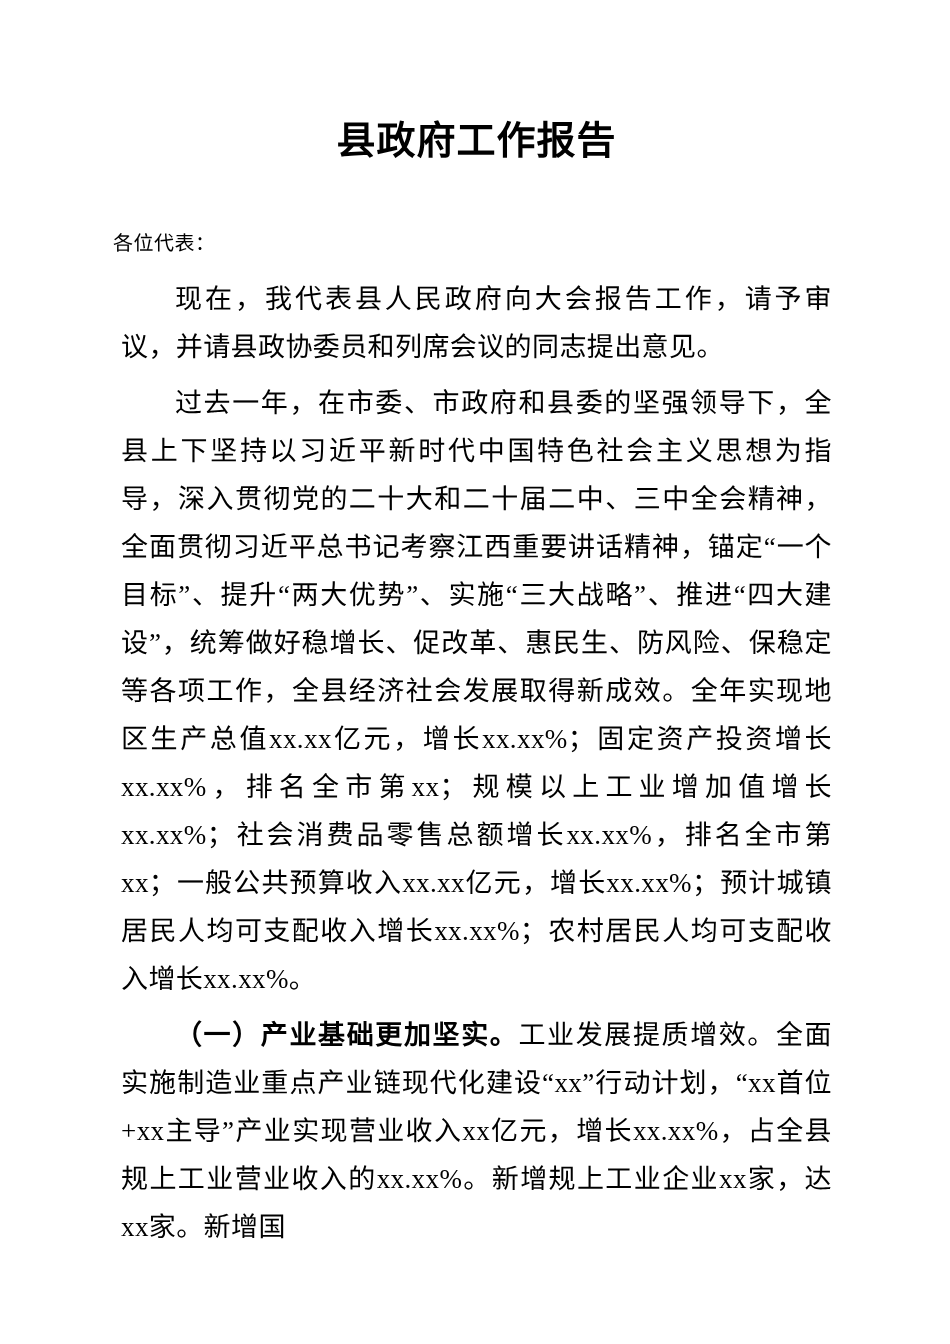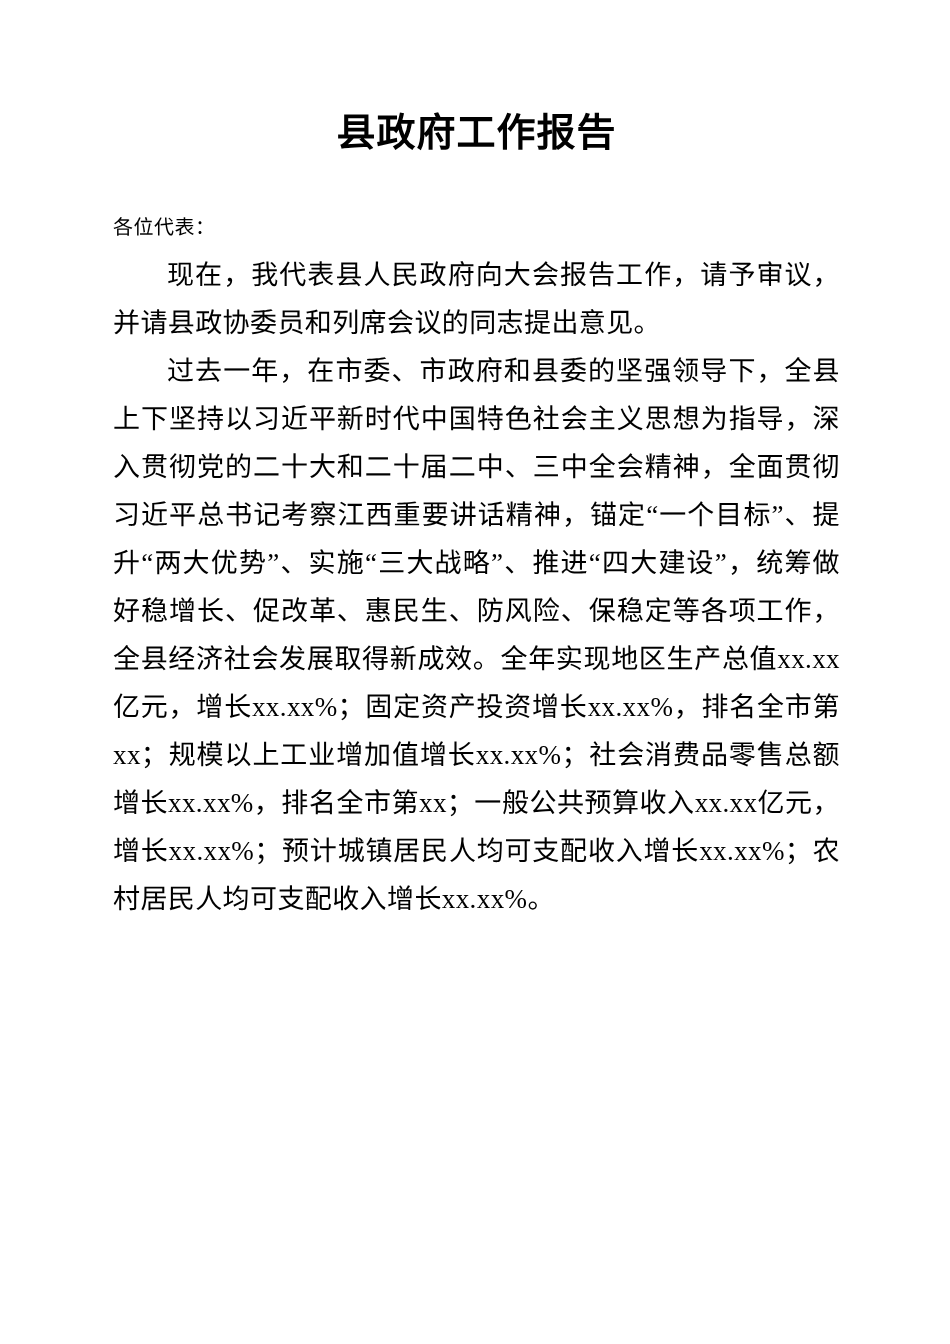--- a/index.html
+++ b/index.html
@@ -28,21 +28,21 @@
 
   .content {
     position: absolute;
     left: 113px;
     top: 0;
     width: 727px;   
   }
 
   
   .doc-title {
-    margin: 0;
+    margin: 8px;
     padding: 0;
     text-align: center;
     font-family: "Liberation Sans", "DejaVu Sans", sans-serif;
     font-weight: 700;
     font-size: 39px;
     line-height: 1.1;
     letter-spacing: 1px;
     padding-top: 112px;
     white-space: nowrap;
   }
@@ -53,21 +53,21 @@
     padding-top: 48px;
     font-size: 20px;
     line-height: 48px;
     text-align: left;
     font-family: "Liberation Serif", "DejaVu Serif", serif;
     letter-spacing: 0.5px;
   }
 
   
   .para {
-    margin: 0;
+    margin: 8px;
     font-size: 27px;
     line-height: 48px;
     text-align: justify;
     text-justify: inter-ideograph;
     text-align-last: left;
     text-indent: 54px;
     letter-spacing: 0.4px;
     font-family: "Liberation Serif", "DejaVu Serif", serif;
   }
 
@@ -96,15 +96,18 @@
 
     <h1 class="doc-title">县政府工作报告</h1>
 
     <p class="salutation">各位代表：</p>
 
     <p class="para">现在，我代表县人民政府向大会报告工作，请予审议，并请县政协委员和列席会议的同志提出意见。</p>
 
 
     <p class="para">过去一年，在市委、市政府和县委的坚强领导下，全县上下坚持以习近平新时代中国特色社会主义思想为指导，深入贯彻党的二十大和二十届二中、三中全会精神，全面贯彻习近平总书记考察江西重要讲话精神，锚定“一个目标”、提升“两大优势”、实施“三大战略”、推进“四大建设”，统筹做好稳增长、促改革、惠民生、防风险、保稳定等各项工作，全县经济社会发展取得新成效。全年实现地区生产总值xx.xx亿元，增长xx.xx%；固定资产投资增长xx.xx%，排名全市第xx；规模以上工业增加值增长xx.xx%；社会消费品零售总额增长xx.xx%，排名全市第xx；一般公共预算收入xx.xx亿元，增长xx.xx%；预计城镇居民人均可支配收入增长xx.xx%；农村居民人均可支配收入增长xx.xx%。</p>
 
+    <p class="para">
+      <span class="lead">（一）产业基础更加坚实。</span><span>工业发展提质增效。全面实施制造业重点产业链现代化建设“xx”行动计划，“xx首位+xx主导”产业实现营业收入xx亿元，增长xx.xx%，占全县规上工业营业收入的xx.xx%。新增规上工业企业xx家，达xx家。新增国</span>
+    </p>
 
   </div>
 </div>
 
 </body></html>

